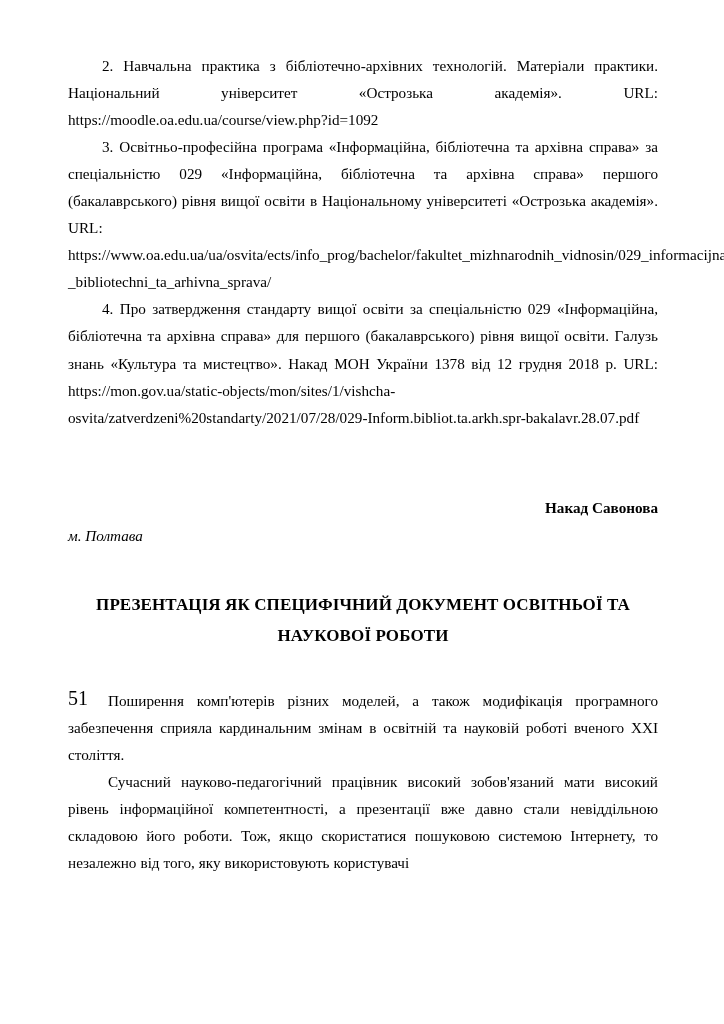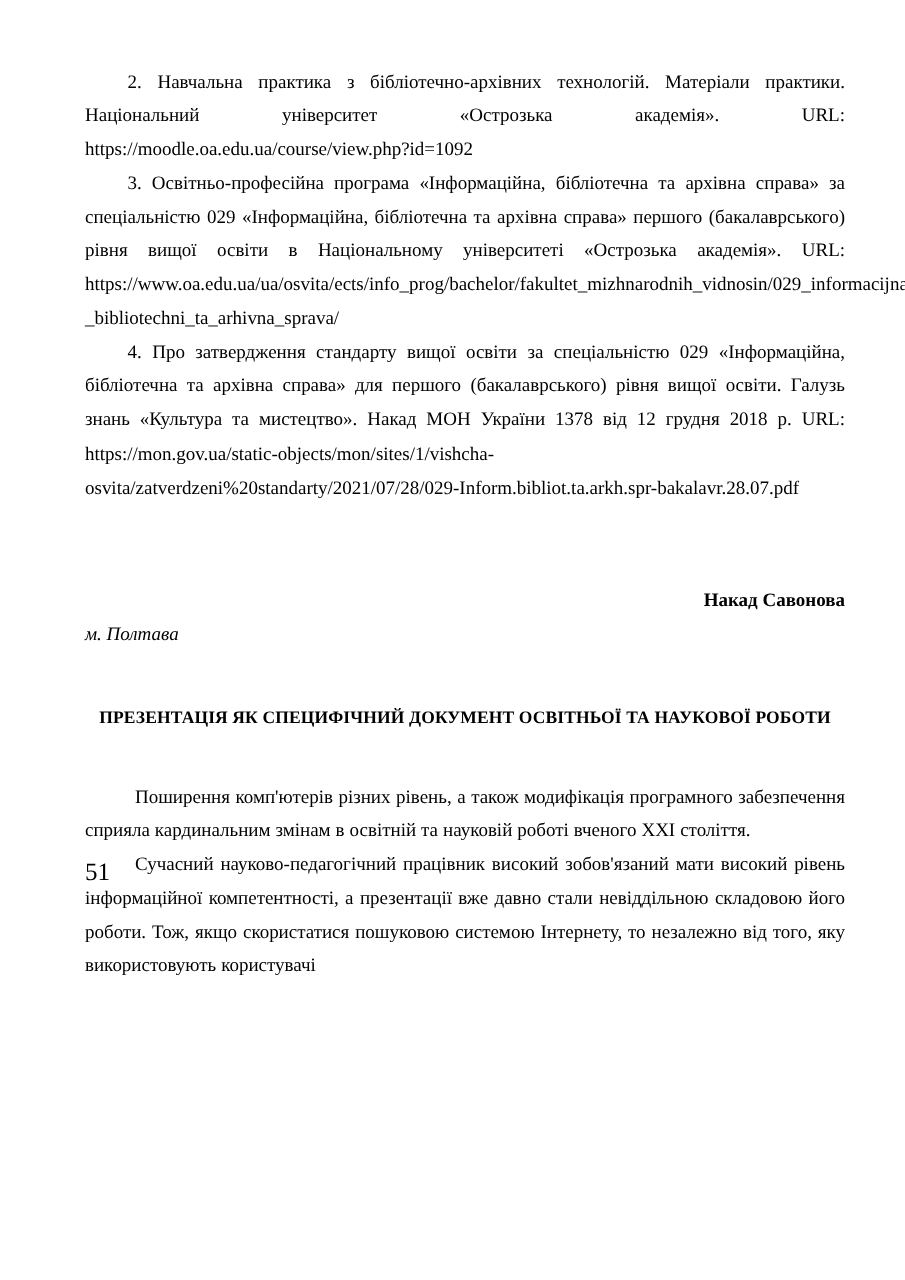--- a/index.html
+++ b/index.html
@@ -12,21 +12,21 @@
     height: 1024px;
     font-family: "Liberation Serif", serif;
     color: #000000;
     position: relative;
     overflow: hidden;
   }
   .page {
     width: 724px;
     height: 752px;
     box-sizing: border-box;
-    padding: 52px 48px 0 68px;
+    padding: 52px 66px 0 68px;
     position: relative;
   }
   .para {
     font-size: 15.2px;
     line-height: 1.78;
     text-align: justify;
     text-indent: 34px;
     margin: 0;
     word-spacing: 0.2px;
   }
@@ -42,21 +42,21 @@
   }
   .city {
     font-style: italic;
     font-size: 15.2px;
     line-height: 1.7;
     margin-top: 2px;
   }
   .title {
     text-align: center;
     font-weight: bold;
-    font-size: 14px;
+    font-size: 17px;
     line-height: 1.78;
     margin-top: 42px;
     letter-spacing: 0.1px;
   }
   .body-text {
     margin-top: 36px;
   }
   .body-text .para {
     text-indent: 40px;
   }
@@ -78,19 +78,19 @@
     <p class="para">3. Освітньо-професійна програма «Інформаційна, бібліотечна та архівна справа» за спеціальністю 029 «Інформаційна, бібліотечна та архівна справа» першого (бакалаврського) рівня вищої освіти в Національному університеті «Острозька академія». URL: https://www.oa.edu.ua/ua/osvita/ects/info_prog/bachelor/fakultet_mizhnarodnih_vidnosin/029_informacijna-_bibliotechni_ta_arhivna_sprava/</p>
     <p class="para">4. Про затвердження стандарту вищої освіти за спеціальністю 029 «Інформаційна, бібліотечна та архівна справа» для першого (бакалаврського) рівня вищої освіти. Галузь знань «Культура та мистецтво». Накад МОН України 1378 від 12 грудня 2018 р. URL: https://mon.gov.ua/static-objects/mon/sites/1/vishcha-osvita/zatverdzeni%20standarty/2021/07/28/029-Inform.bibliot.ta.arkh.spr-bakalavr.28.07.pdf</p>
   </div>
 
   <div class="author">Накад Савонова</div>
   <div class="city">м. Полтава</div>
 
   <div class="title">ПРЕЗЕНТАЦІЯ ЯК СПЕЦИФІЧНИЙ ДОКУМЕНТ ОСВІТНЬОЇ ТА НАУКОВОЇ РОБОТИ</div>
 
   <div class="body-text">
-    <p class="para">Поширення комп'ютерів різних рівень, а також модифікація програмного забезпечення сприяла кардинальним змінам в освітній та науковій роботі вченого XXI століття.</p>
+    <p class="para">Поширення комп'ютерів різних моделей, а також модифікація програмного забезпечення сприяла кардинальним змінам в освітній та науковій роботі вченого XXI століття.</p>
     <p class="para">Сучасний науково-педагогічний працівник високий зобов'язаний мати високий рівень інформаційної компетентності, а презентації вже давно стали невіддільною складовою його роботи. Тож, якщо скористатися пошуковою системою Інтернету, то незалежно від того, яку використовують користувачі</p>
   </div>
 
   <div class="pageno">51</div>
 
 </div>
 
 </body></html>

